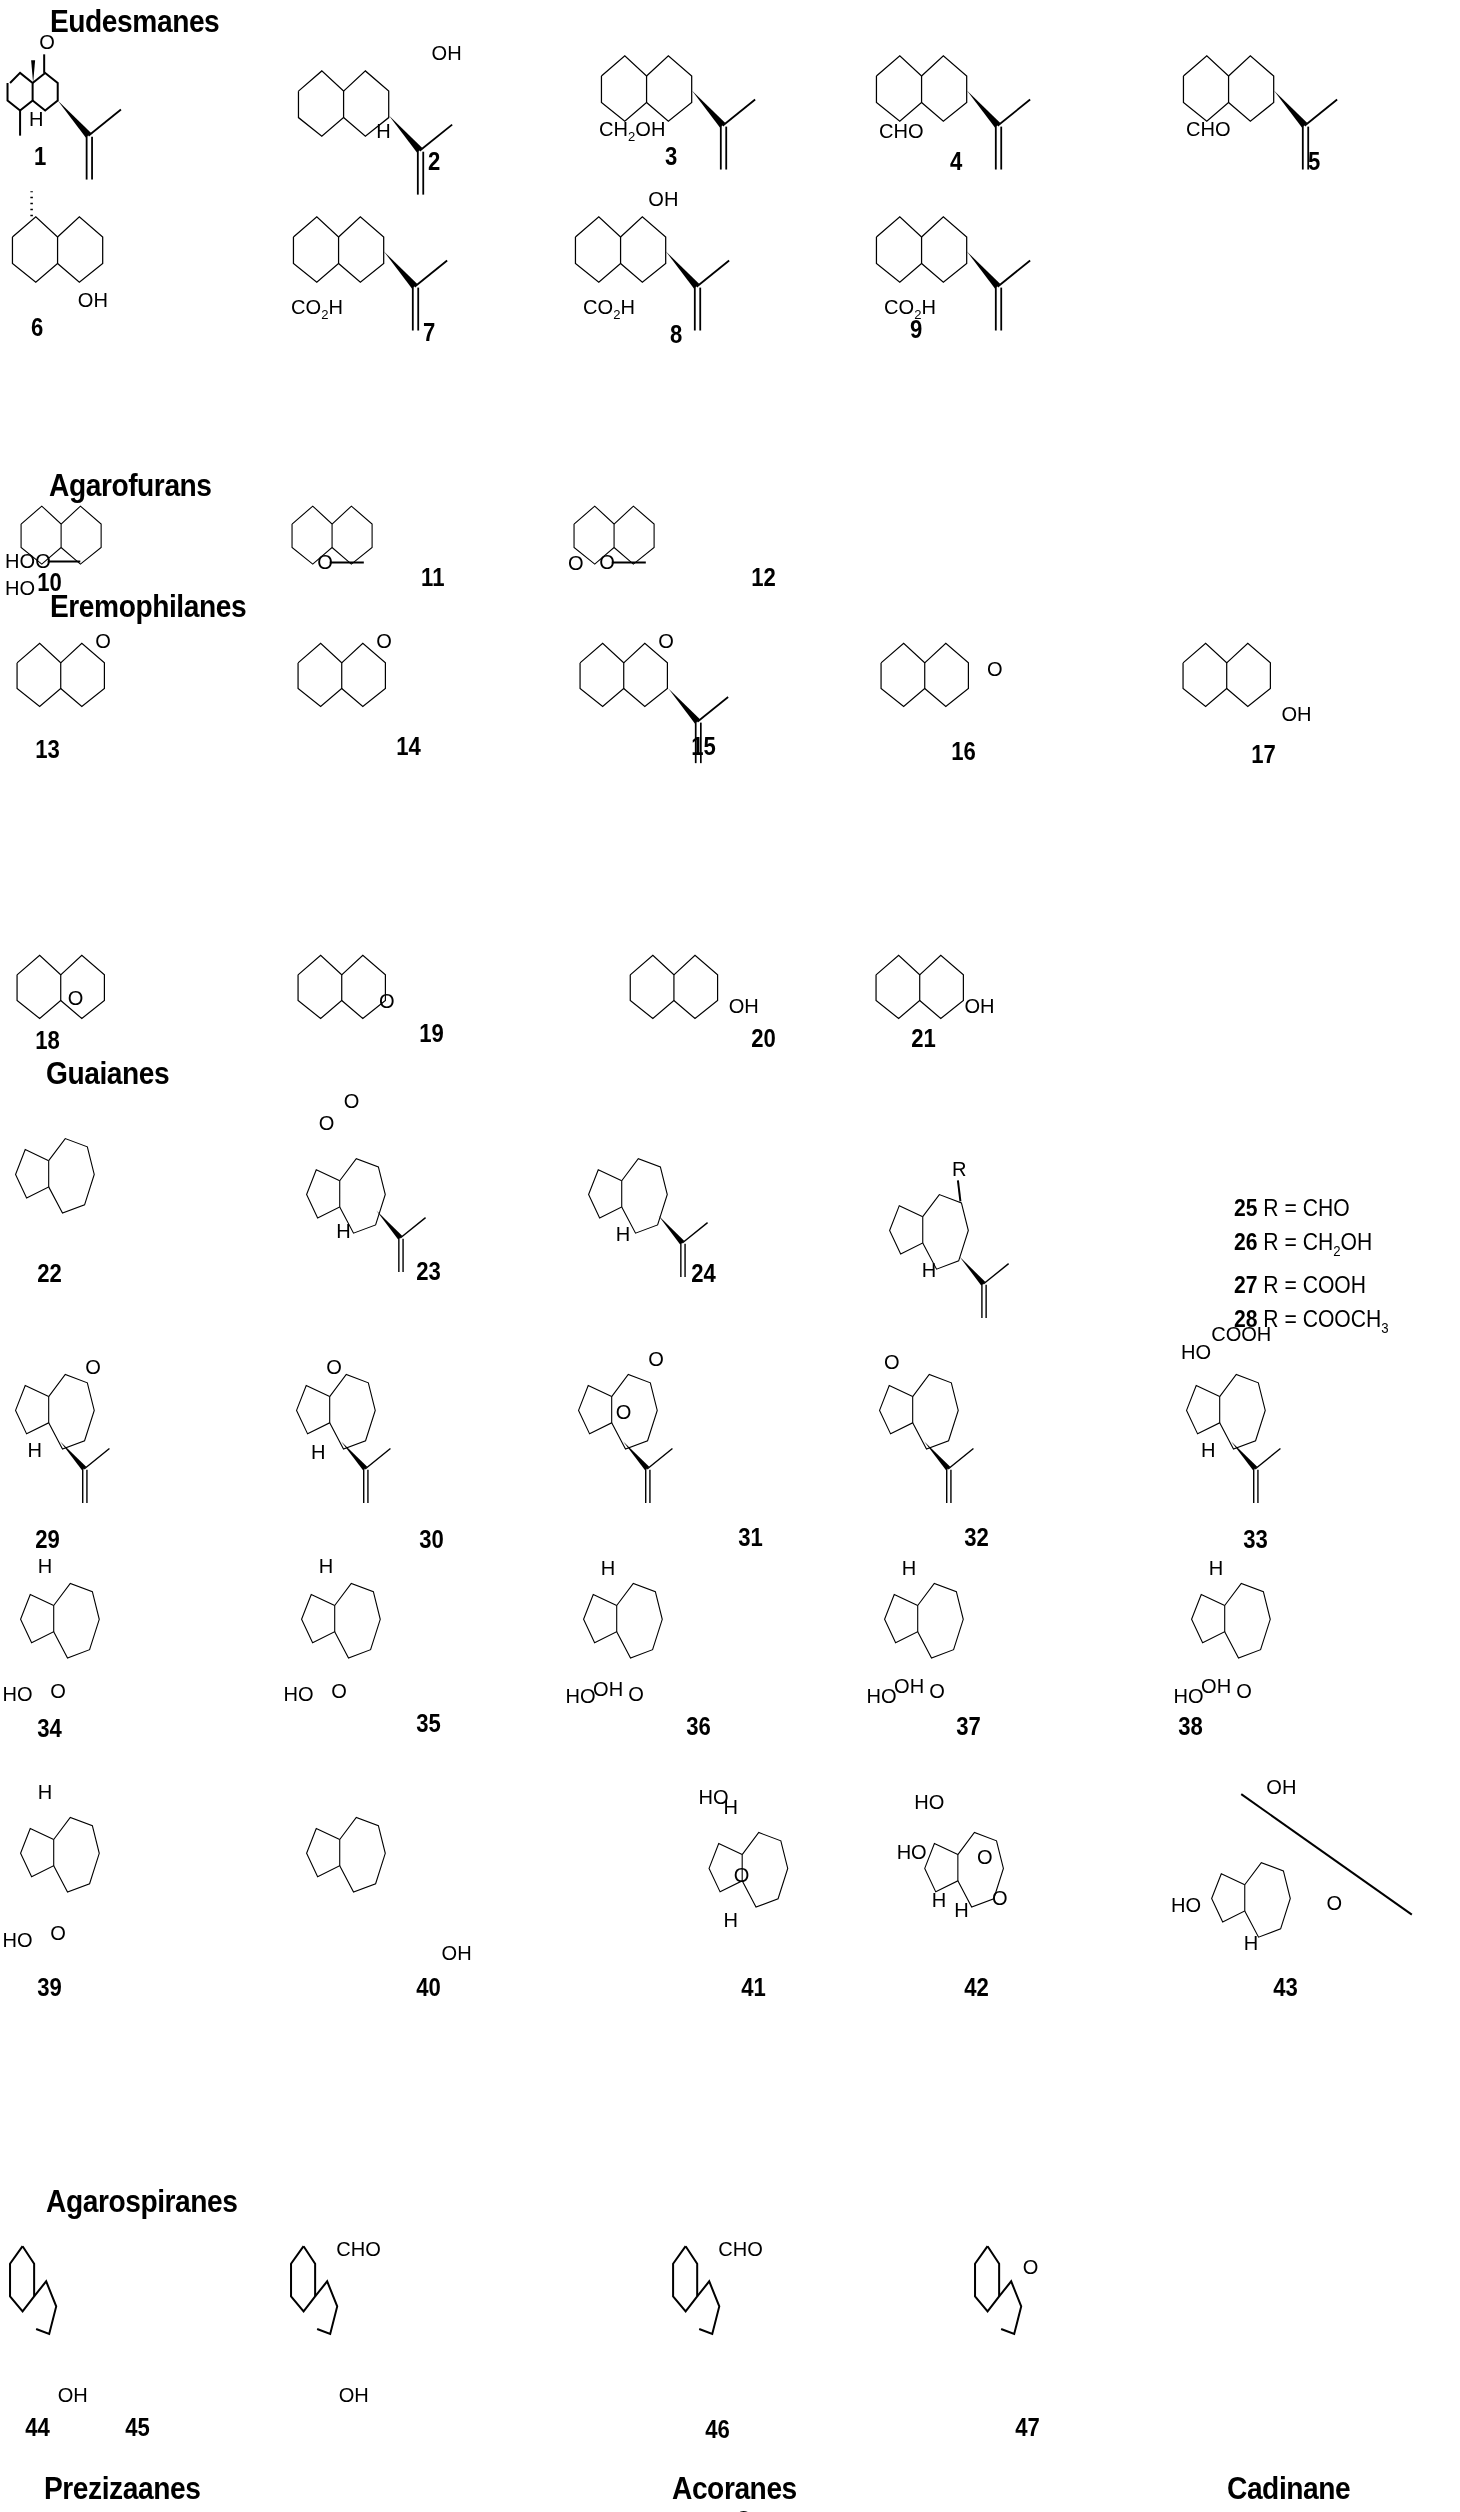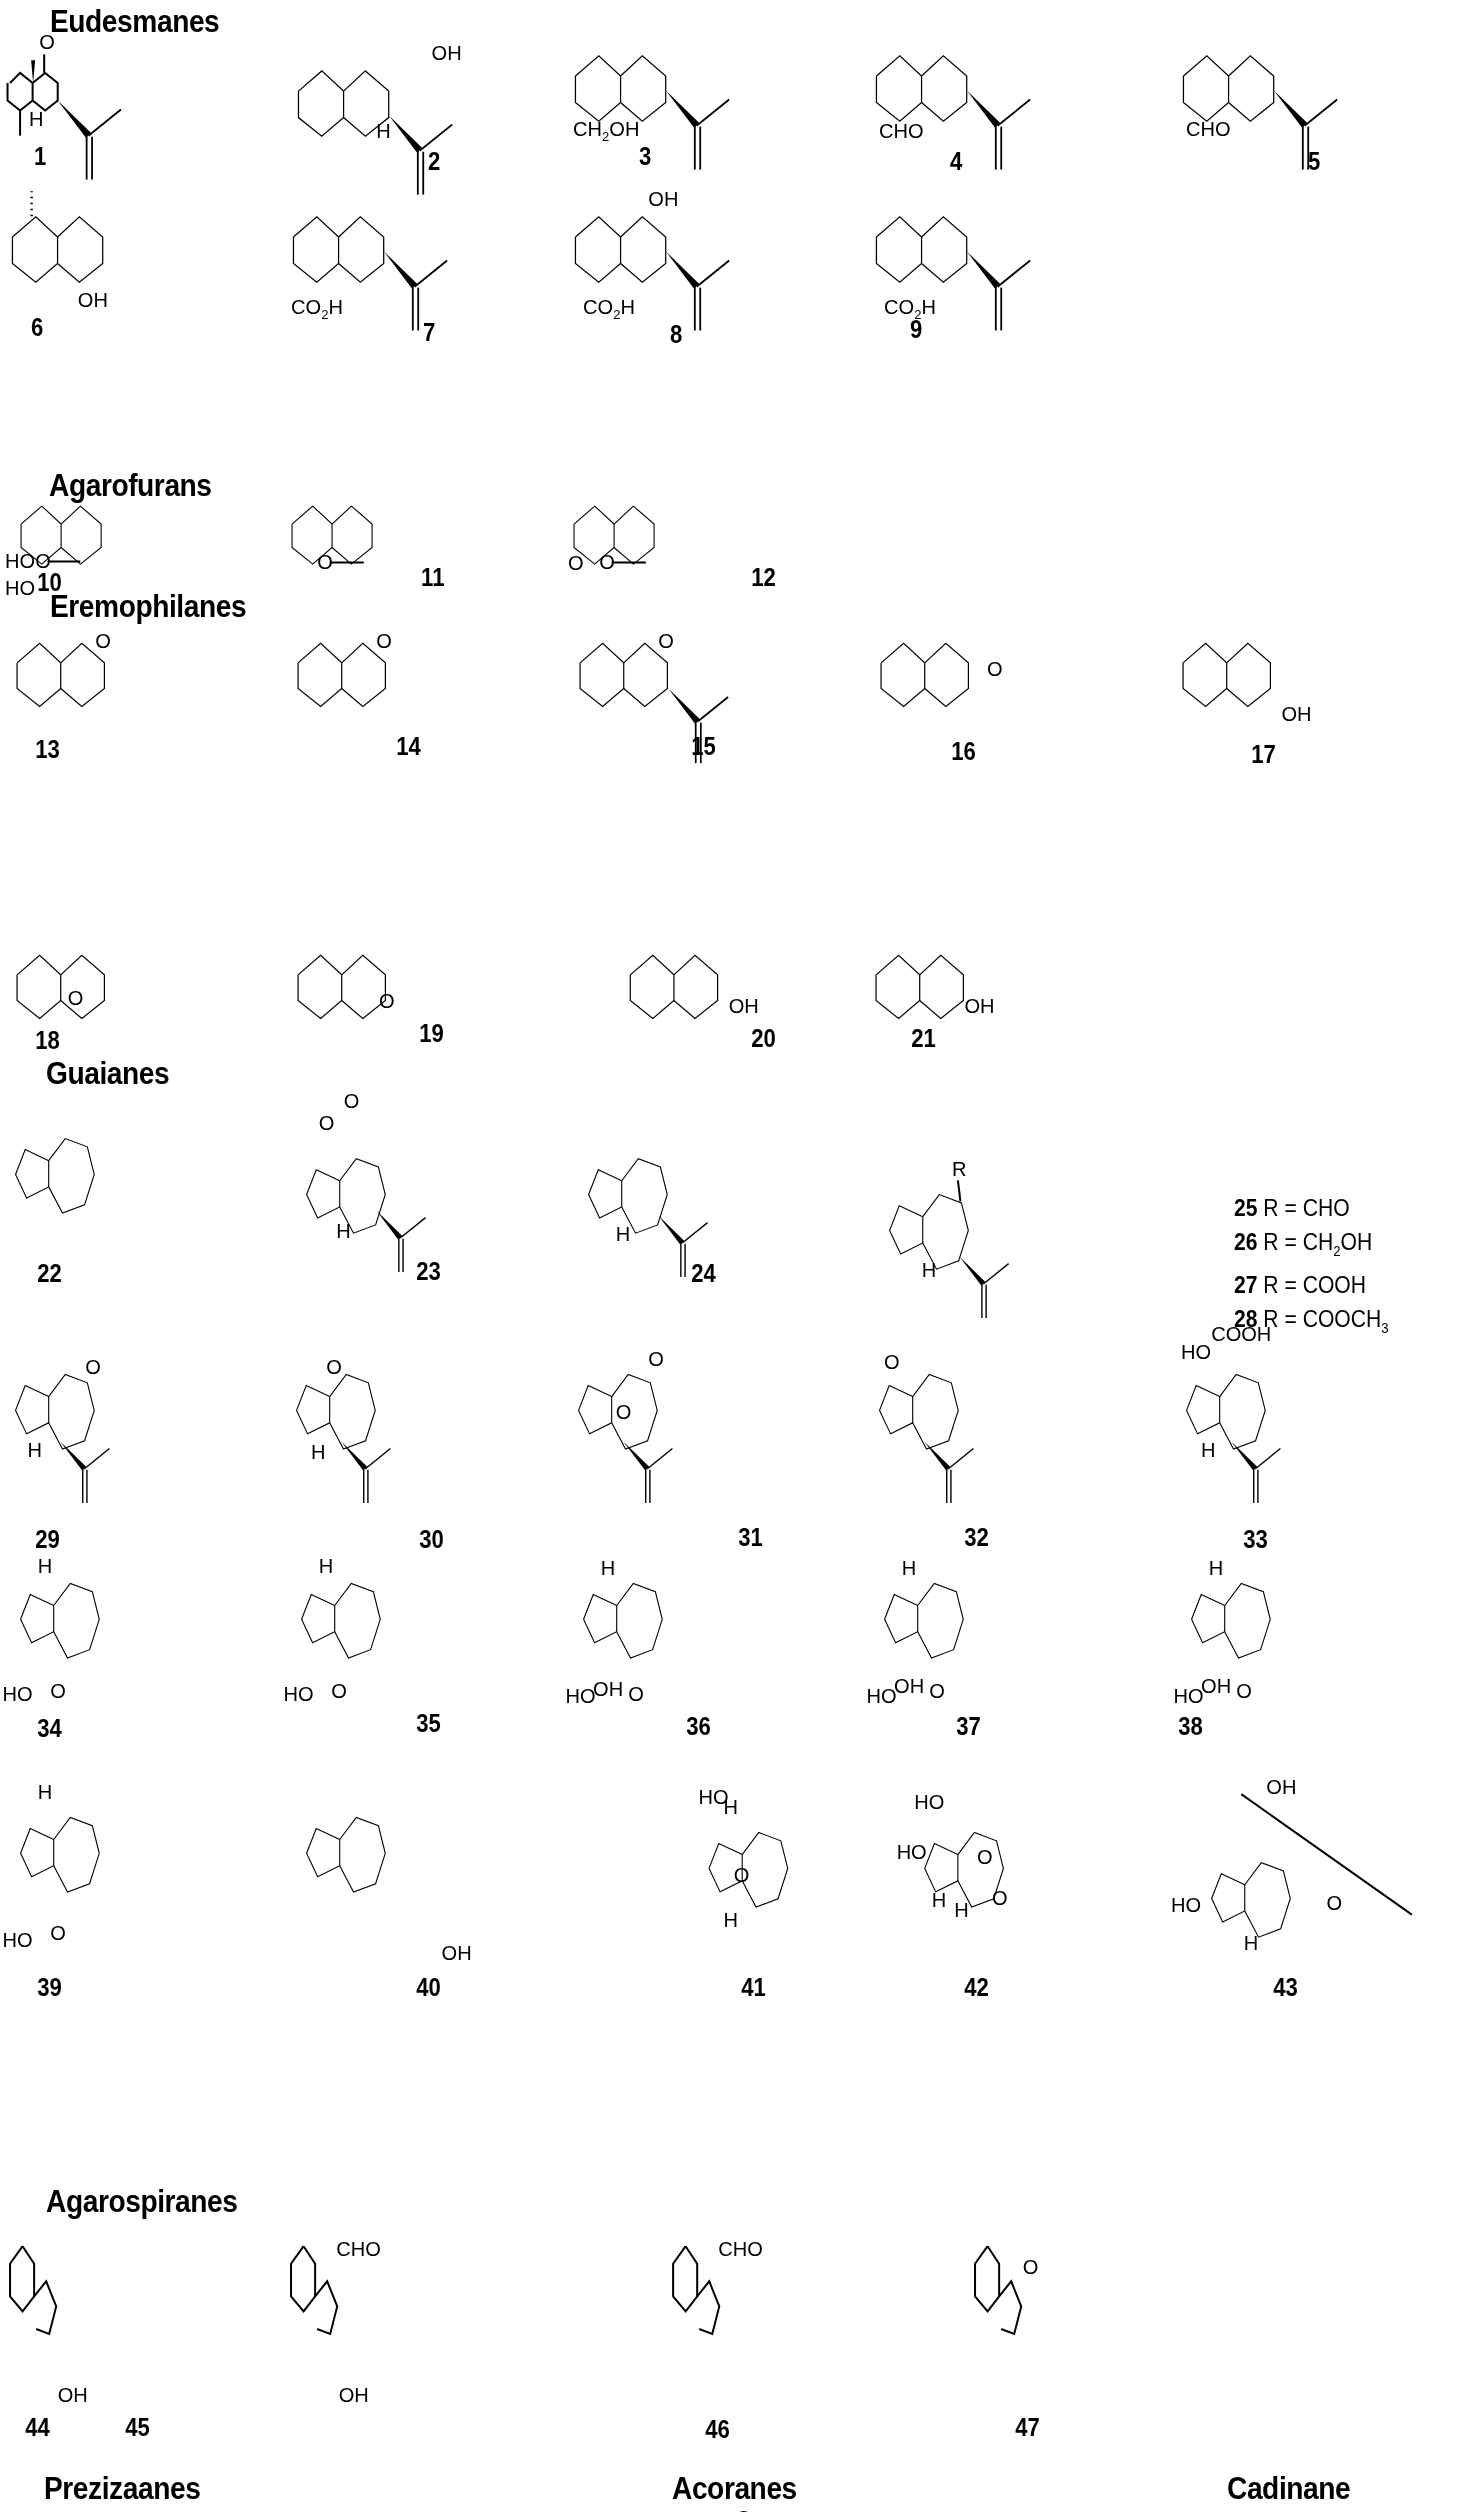--- a/index.html
+++ b/index.html
@@ -71,21 +71,21 @@
 <div class="cmpd" style="left:281px; top:20px; width:261px; height:151px;">
   <svg width="261" height="151" viewBox="0 0 520 300">
     <text class="atom" x="300" y="80">OH</text>
     <use href="#decalin" transform="translate(10,70) scale(0.62)"></use>
     <use href="#isopropenyl" transform="translate(215,190) scale(0.9)"></use>
     <text class="atom" x="190" y="235">H</text>
   </svg>
   <div class="cmpd-num" style="left:146px; top:126px;">2</div>
 </div>
 
-<div class="cmpd" style="left:563px; top:20px; width:261px; height:151px;">
+<div class="cmpd" style="left:589px; top:20px; width:261px; height:151px;">
   <svg width="261" height="151" viewBox="0 0 520 300">
     <use href="#decalin" transform="translate(0,40) scale(0.62)"></use>
     <use href="#isopropenyl" transform="translate(205,140) scale(0.9)"></use>
     <text class="atom" x="20" y="230">CH<tspan font-size="26" dy="10">2</tspan><tspan dy="-10">OH</tspan></text>
   </svg>
   <div class="cmpd-num" style="left:75px; top:121px;">3</div>
 </div>
 
 <div class="cmpd" style="left:864px; top:20px; width:261px; height:151px;">
   <svg width="261" height="151" viewBox="0 0 520 300">

